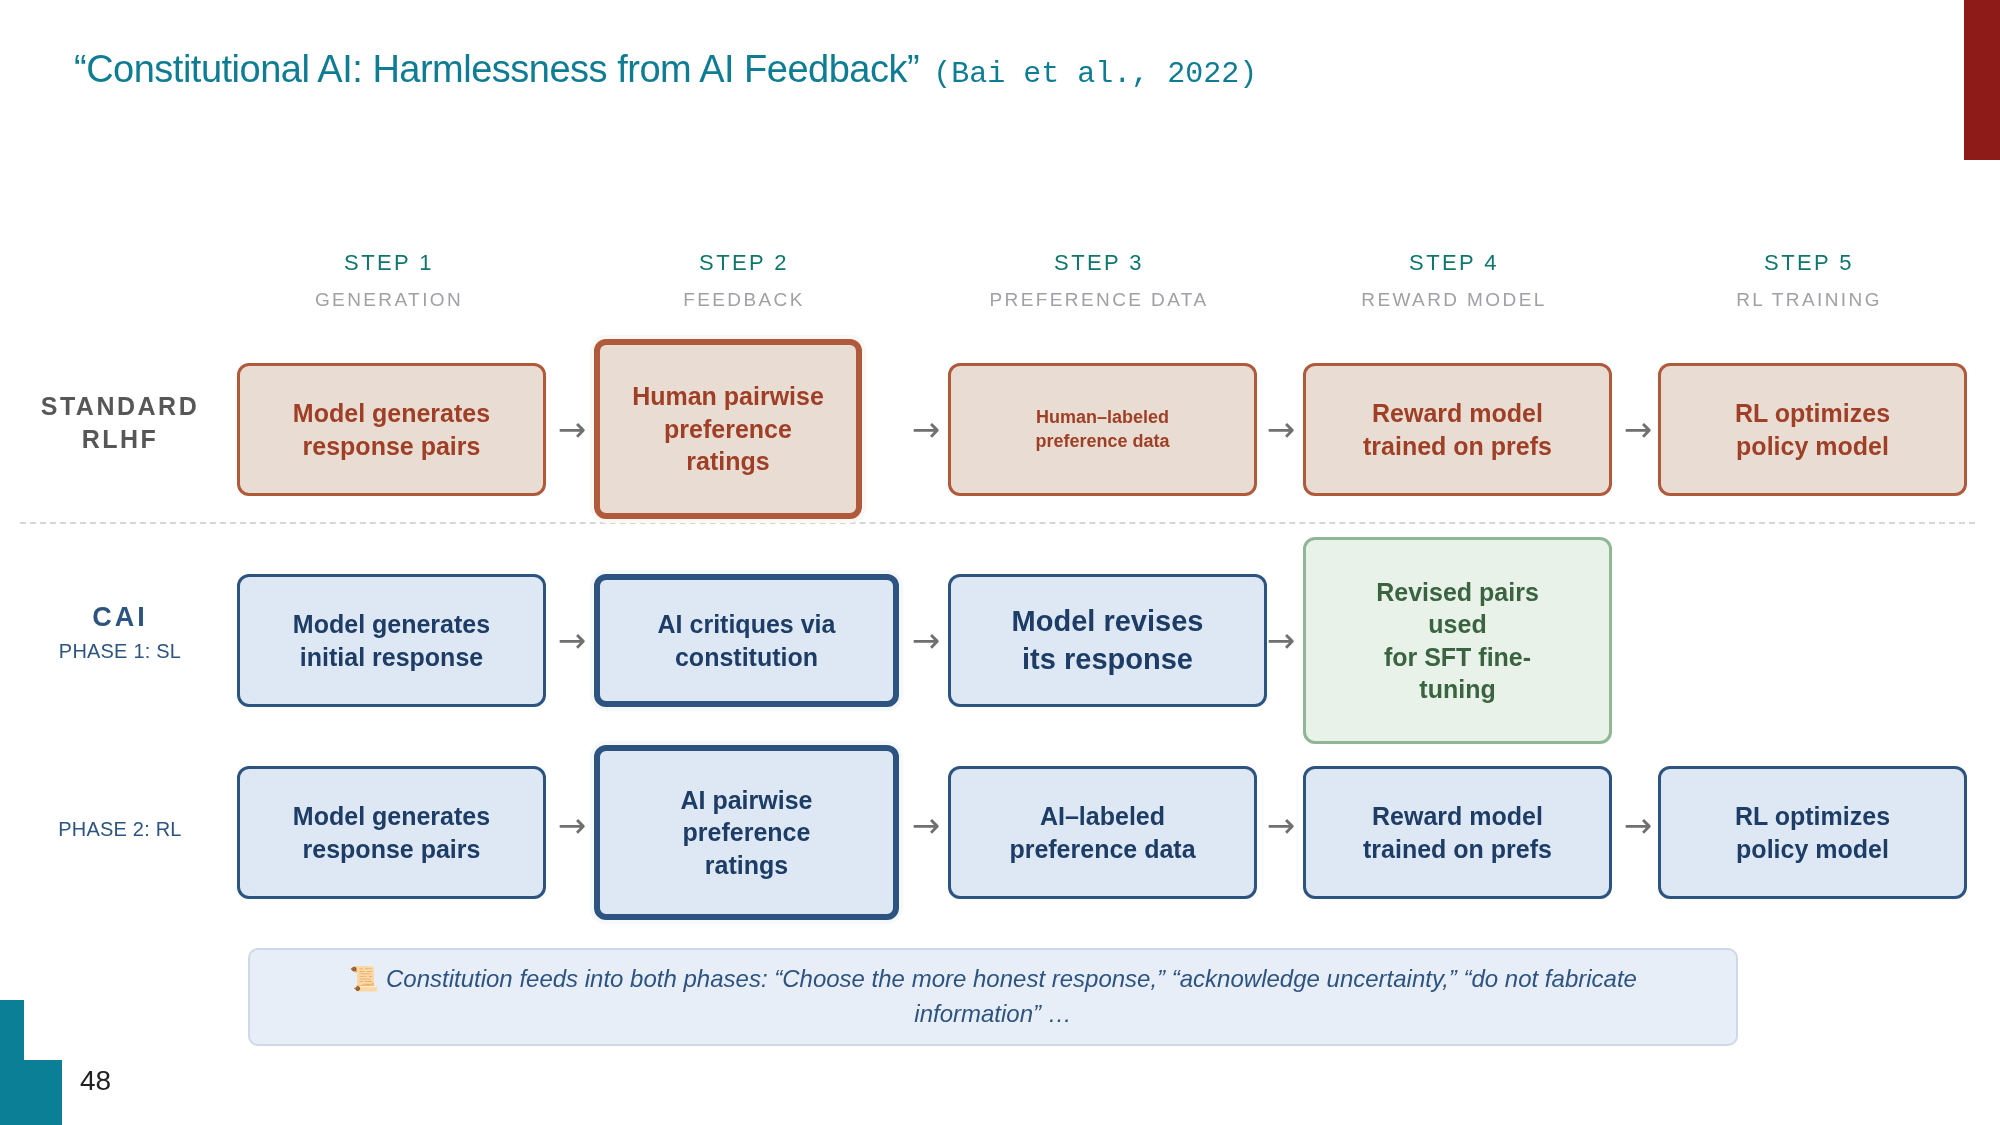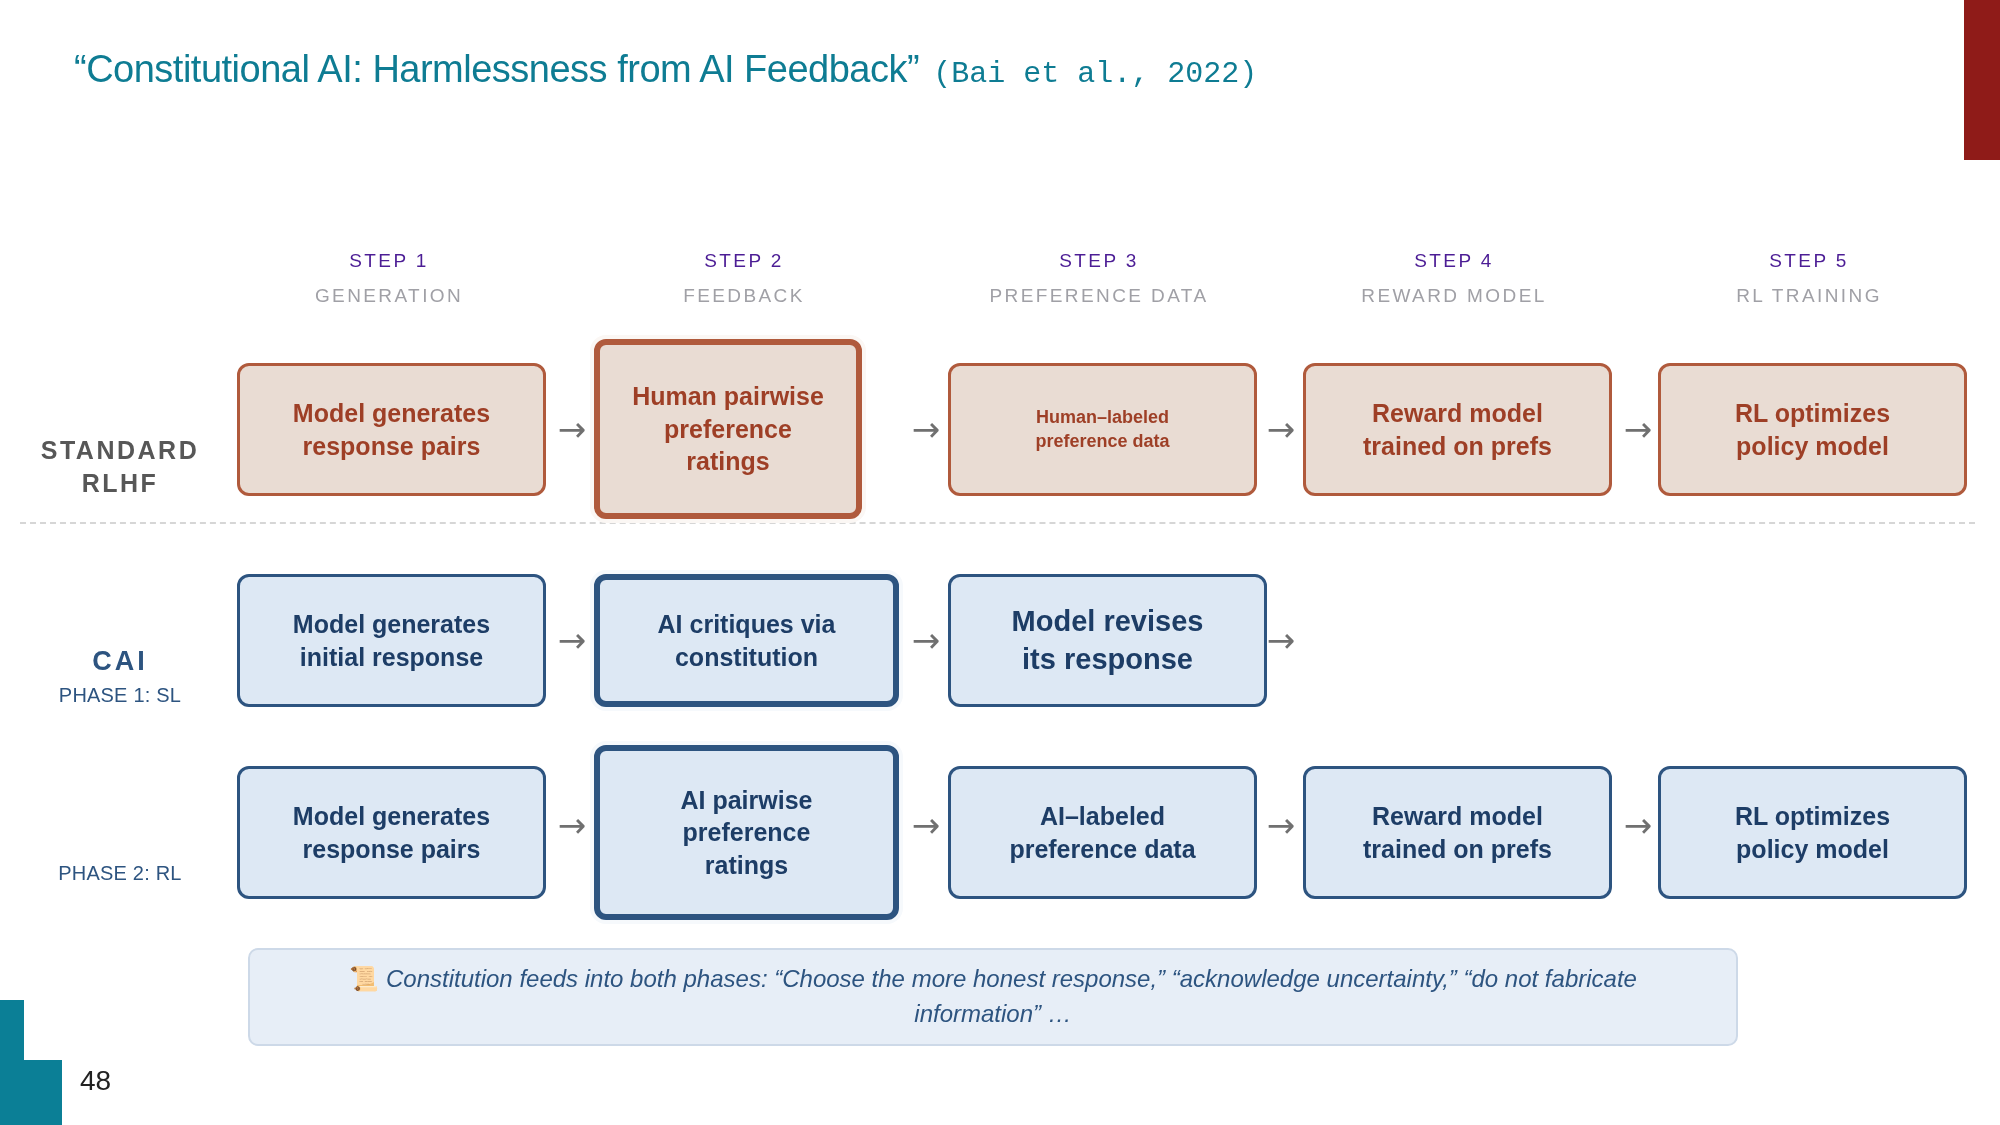--- a/index.html
+++ b/index.html
@@ -35,29 +35,29 @@
   .title-cite {
     font-size:30px; font-weight:400; color:#0e7c93; margin-left:14px;font-family:Liberation Mono, monospace;
   }
 
   
   .steps { position:absolute; left:0; top:250px; width:2000px; height:64px; }
   .step-col {
     position:absolute; text-align:center; width:300px;
   }
   .step-num {
-    font-size:19px; letter-spacing:2.4px; color:#4c1d95; font-weight:400;
+    font-size:22px; letter-spacing:2.4px; color:#0f766e; font-weight:400;
   }
   .step-name {
     font-size:19px; letter-spacing:2.4px; color:#a0a0a6; font-weight:400;
     margin-top:13px;
   }
 
   
-  .row-label { position:absolute; text-align:center; width:230px;margin-top:44px; }
+  .row-label { position:absolute; text-align:center; width:230px; }
   .row-label .l1 { font-weight:700; }
   .lab-rlhf { left:5px; top:390px; }
   .lab-rlhf .l1 { font-size:25px; letter-spacing:2.5px; color:#575757; line-height:1.33; }
   .lab-cai  { left:5px; top:602px; }
   .lab-cai .l1 { font-size:27px; letter-spacing:3px; color:#2d5480; }
   .lab-cai .l2 { font-size:20px; color:#2d5480; margin-top:7px; letter-spacing:0.2px; }
   .lab-rl   { left:5px; top:818px; }
   .lab-rl .l2 { font-size:20px; color:#2d5480; letter-spacing:0.2px; }
 
   
@@ -167,20 +167,21 @@
   <div class="box tan" style="left:1303px; top:363px; width:309px; height:133px; font-size:25px;">Reward model<br>trained on prefs</div>
   <div class="arrow" style="left:1615px; top:412px;">→</div>
   <div class="box tan" style="left:1658px; top:363px; width:309px; height:133px; font-size:25px;">RL optimizes<br>policy model</div>
 
   <div class="box blue" style="left:237px;  top:574px; width:309px; height:133px; font-size:25px;">Model generates<br>initial response</div>
   <div class="arrow" style="left:549px;  top:623px;">→</div>
   <div class="box blue hl" style="left:594px;  top:574px; width:305px; height:133px; font-size:25px;">AI critiques via<br>constitution</div>
   <div class="arrow" style="left:903px;  top:623px;">→</div>
   <div class="box blue" style="left:948px;  top:574px; width:319px; height:133px; font-size:29px;">Model revises<br>its response</div>
   <div class="arrow" style="left:1258px; top:623px;">→</div>
+  <div class="box green" style="left:1303px; top:537px; width:309px; height:207px; font-size:25px;">Revised pairs<br>used<br>for SFT fine-<br>tuning</div>
 
   <div class="box blue" style="left:237px;  top:766px; width:309px; height:133px; font-size:25px;">Model generates<br>response pairs</div>
   <div class="arrow" style="left:549px;  top:808px;">→</div>
   <div class="box blue hl" style="left:594px;  top:745px; width:305px; height:175px; font-size:25px;">AI pairwise<br>preference<br>ratings</div>
   <div class="arrow" style="left:903px;  top:808px;">→</div>
   <div class="box blue" style="left:948px;  top:766px; width:309px; height:133px; font-size:25px;">AI–labeled<br>preference data</div>
   <div class="arrow" style="left:1258px; top:808px;">→</div>
   <div class="box blue" style="left:1303px; top:766px; width:309px; height:133px; font-size:25px;">Reward model<br>trained on prefs</div>
   <div class="arrow" style="left:1615px; top:808px;">→</div>
   <div class="box blue" style="left:1658px; top:766px; width:309px; height:133px; font-size:25px;">RL optimizes<br>policy model</div>

